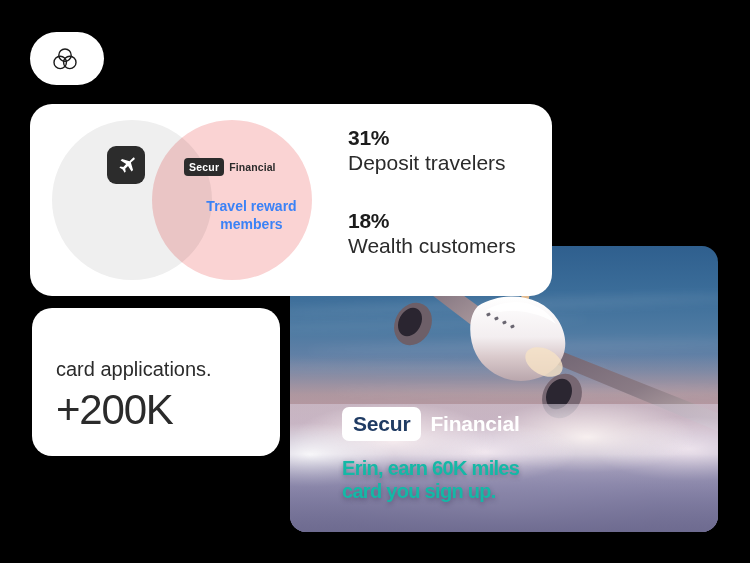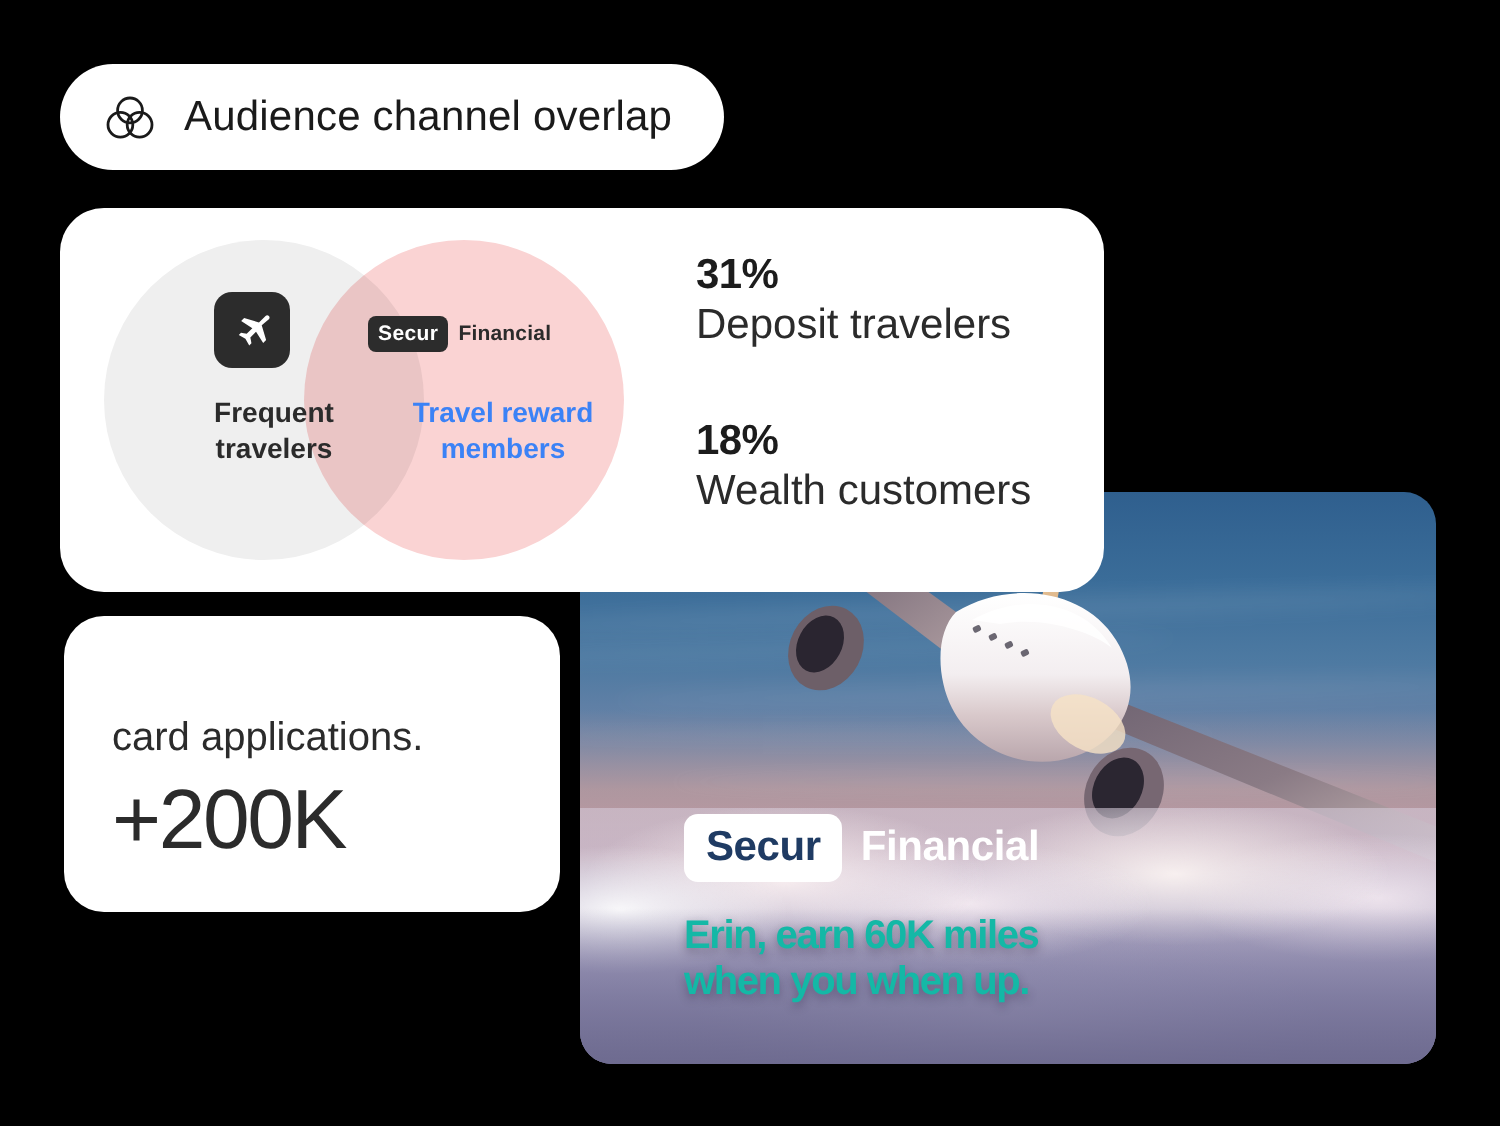--- a/index.html
+++ b/index.html
@@ -338,21 +338,20 @@
   <div class="pill">
     <span class="pill-icon">
       <svg viewBox="0 0 26 26" width="26" height="26" aria-hidden="true">
         <g fill="none" stroke="#1a1a1a" stroke-width="1.4">
           <circle cx="13" cy="9.2" r="6.2"></circle>
           <circle cx="8.2" cy="16.4" r="6.2"></circle>
           <circle cx="17.8" cy="16.4" r="6.2"></circle>
         </g>
       </svg>
     </span>
-    <span class="pill-label">Audience channel overlap</span>
   </div>
 
   <div class="ad-card">
     <div class="sky"></div>
     <div class="cirrus c1"></div>
     <div class="cirrus c2"></div>
     <div class="cirrus c3"></div>
     <div class="cirrus c4"></div>
     <div class="cirrus c5"></div>
 
@@ -404,39 +403,35 @@
     <div class="cloudbank"></div>
     <div class="cloudbank2"></div>
 
     <div class="ad-overlay">
       <div class="brand-row">
         <span class="brand-box">Secur</span>
         <span class="brand-word">Financial</span>
       </div>
       <div class="ad-headline">
         <span>Erin, earn 60K miles</span><br>
-        <span>when you when up.</span>
+        <span>card you sign up.</span>
       </div>
     </div>
   </div>
 
   <div class="venn-card">
     <div class="venn">
       <div class="circle circle-left"></div>
       <div class="circle circle-right"></div>
 
       <div class="venn-content">
         <div class="plane-badge">
           <svg viewBox="0 0 24 24" width="22" height="22" aria-hidden="true">
             <path d="M21.2 6.1c.5-.5.5-1.3 0-1.8s-1.3-.5-1.8 0l-3.6 3.6-8.1-2.4-1.6 1.6 6.1 3.9-3.1 3.1-3.1-.6-1.2 1.2 3.6 2.1 2.1 3.6 1.2-1.2-.6-3.1 3.1-3.1 3.9 6.1 1.6-1.6-2.4-8.1 3.9-3.3z" fill="#ffffff"></path>
           </svg>
-        </div>
-        <div class="venn-left-label">
-          <span>Frequent</span><br>
-          <span>travelers</span>
         </div>
 
         <div class="secur-mini">
           <span class="secur-mini-box">Secur</span>
           <span class="secur-mini-word">Financial</span>
         </div>
         <div class="venn-right-label">
           <span>Travel reward</span><br>
           <span>members</span>
         </div>

